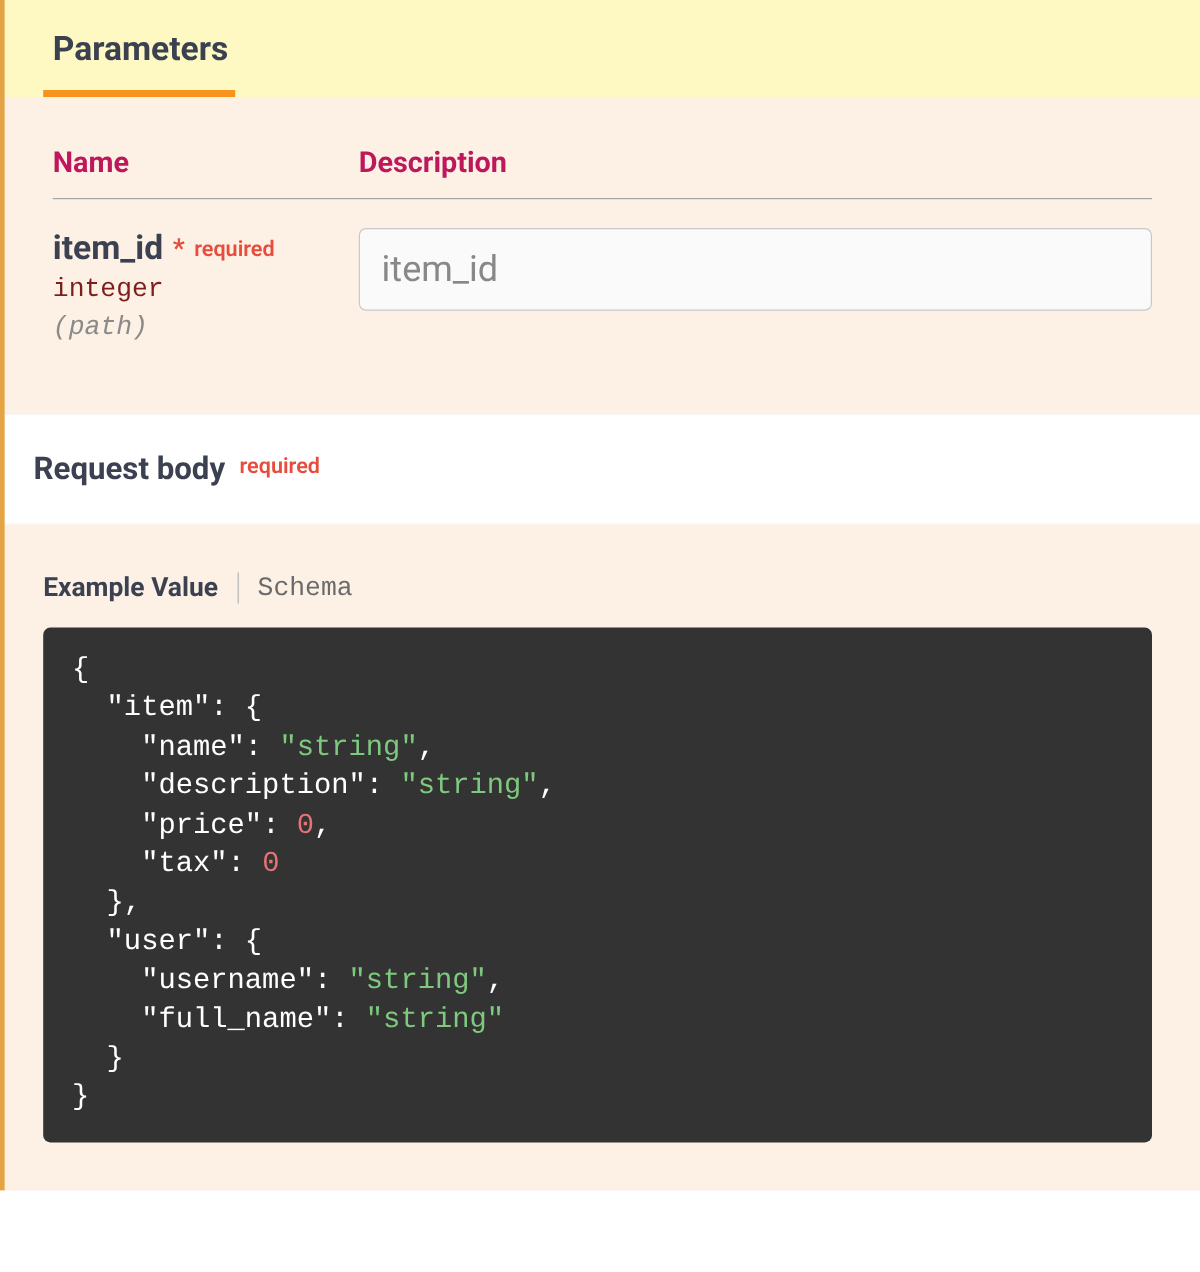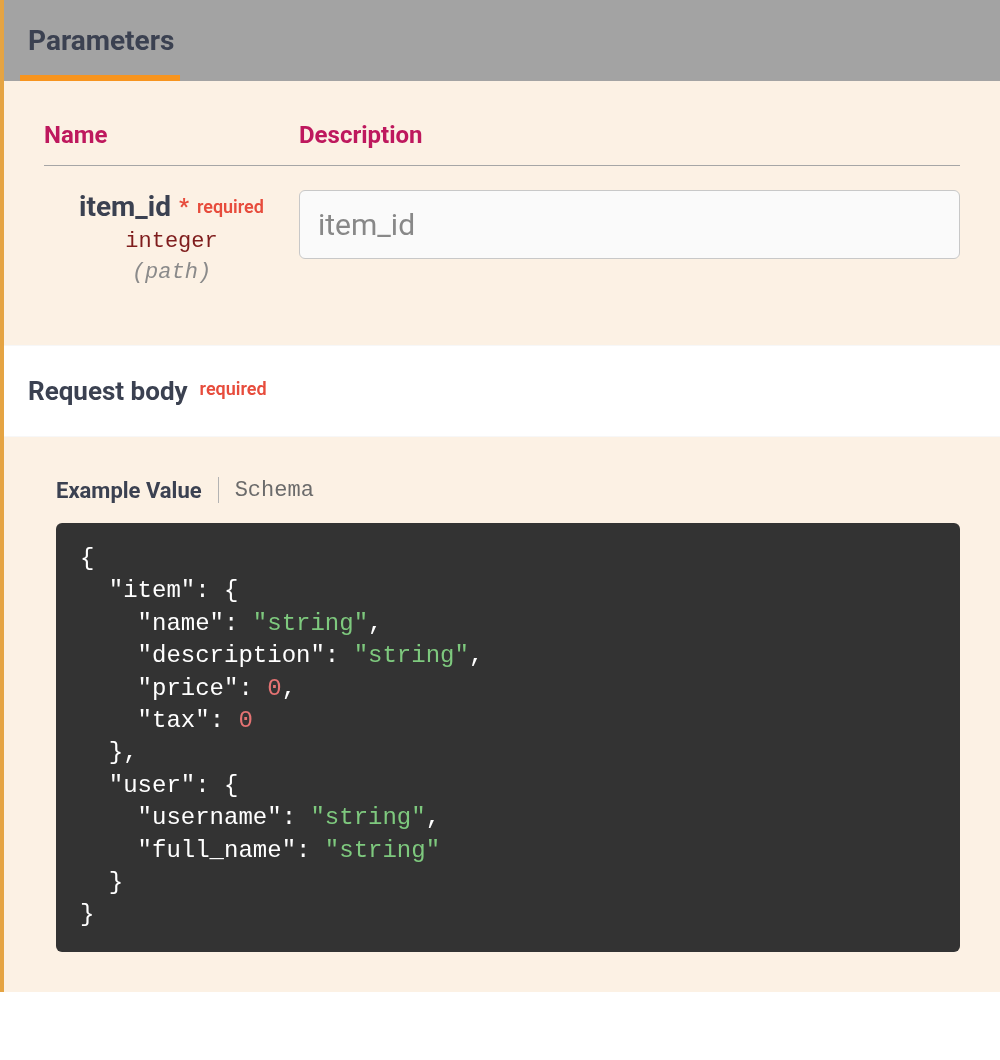--- a/index.html
+++ b/index.html
@@ -11,22 +11,22 @@
       font-family: -apple-system, BlinkMacSystemFont, "Segoe UI", Roboto, "Helvetica Neue", Arial, sans-serif;
       background: #ffffff;
       width: 1000px;
       height: 1060px;
       overflow: hidden;
     }
     .container {
       border-left: 4px solid #e5a443;
     }
     .tab-header {
-      background: #a3a3a3;
-      padding: 24px 40px 0 24px;
+      background: #fef9c3;
+      padding: 24px 40px 0 40px;
     }
     .tab-title {
       font-size: 28px;
       font-weight: 700;
       color: #3b4151;
       display: inline-block;
       padding-bottom: 18px;
     }
     .tab-underline {
       width: 160px;
@@ -56,21 +56,20 @@
       font-weight: 700;
       color: #be185d;
     }
     .param-row {
       display: flex;
       align-items: flex-start;
     }
     .param-name-block {
       width: 255px;
       flex-shrink: 0;
-      text-align: center;
     }
     .param-name {
       font-size: 28px;
       font-weight: 700;
       color: #3b4151;
       display: inline;
     }
     .star {
       color: #e74c3c;
       font-size: 22px;
@@ -126,21 +125,21 @@
     }
     .rb-required {
       color: #e74c3c;
       font-size: 18px;
       font-weight: 600;
       margin-left: 8px;
       vertical-align: 5px;
     }
     .body-section {
       background: #fcf1e4;
-      padding: 40px 40px 40px 52px;
+      padding: 40px 40px 40px 32px;
     }
     .model-tabs {
       display: flex;
       align-items: center;
       margin-bottom: 20px;
       font-size: 22px;
     }
     .model-tab-active {
       font-weight: 700;
       color: #3b4151;

